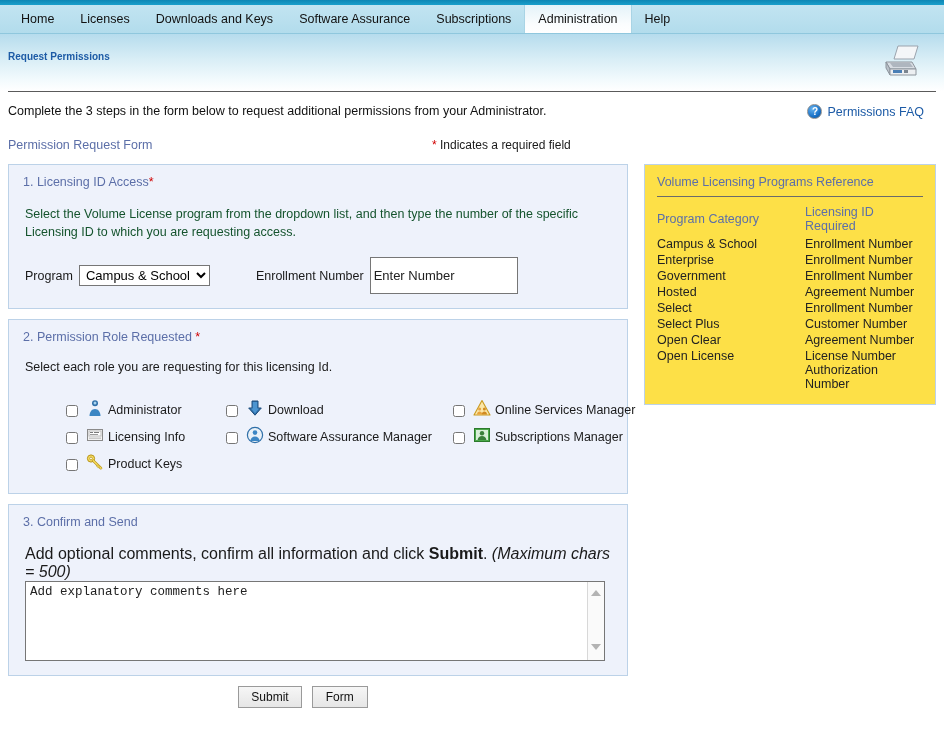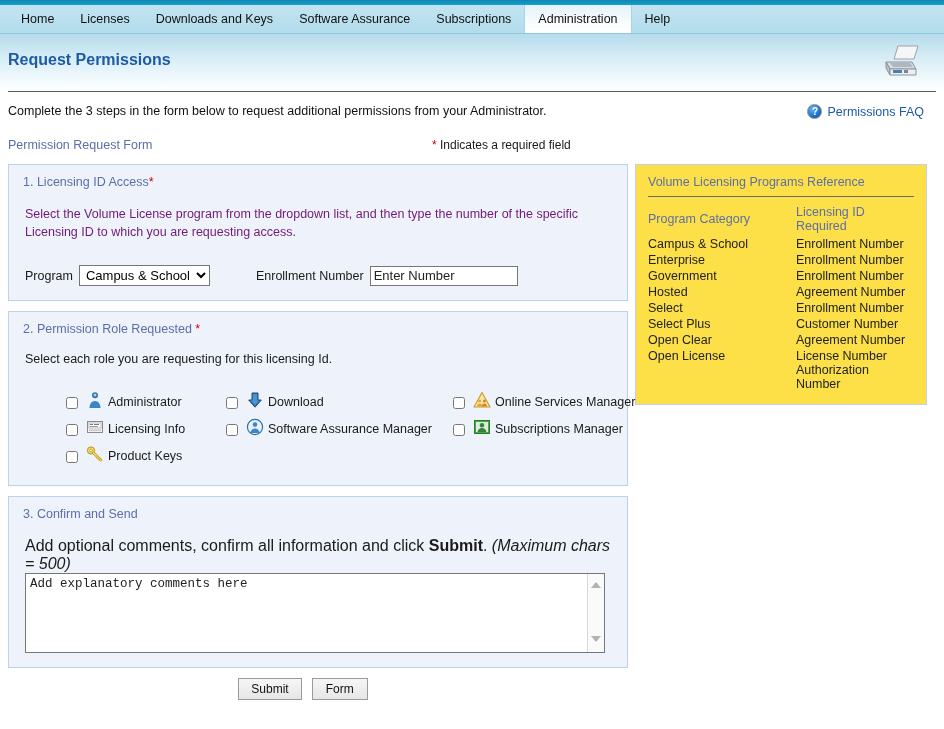--- a/index.html
+++ b/index.html
@@ -49,21 +49,21 @@
   
   .titleband {
     height: 57px;
     background: linear-gradient(to bottom, #b6dced 0%, #d9eef6 45%, #f2fafd 80%, #ffffff 100%);
     position: relative;
   }
   .pagetitle {
     position: absolute;
     left: 8px;
     top: 17px;
-    font-size: 16px;
+    font-size: 10px;
     font-weight: bold;
     color: #1d5ba6;
   }
   .printer-wrap {
     position: absolute;
     right: 20px;
     top: 8px;
     width: 44px;
     height: 40px;
     cursor: pointer;
@@ -124,21 +124,21 @@
     top: 0;
     font-size: 12px;
     color: #1a1a1a;
   }
   .star { color: #d00000; }
 
   
   .cols {
     display: flex;
     padding: 0 8px;
-    gap: 7px;
+    gap: 16px;
     align-items: flex-start;
   }
   .leftcol { width: 620px; flex: none; }
   .rightcol { width: 292px; flex: none; }
 
   .panel {
     background: #eef2fb;
     border: 1px solid #bcd2e8;
     box-sizing: border-box;
     margin-bottom: 10px;
@@ -147,23 +147,23 @@
   .panel-title {
     font-size: 12.5px;
     color: #5c6fa8;
     padding: 10px 0 0 14px;
   }
   .panel-body {
     padding: 16px 16px 14px 16px;
   }
   .desc {
     font-size: 12.5px;
-    color: #701a75;
+    color: #14532d;
     line-height: 1.45;
-    margin-bottom: 24px;
+    margin-bottom: 16px;
   }
 
   
   .program-row {
     display: flex;
     align-items: center;
     font-size: 12.5px;
   }
   .program-row label { margin-right: 6px; }
   select.program-select {
@@ -173,21 +173,21 @@
     border: 1px solid #767676;
     background: #fff;
     height: 21px;
     box-sizing: border-box;
   }
   .enroll-label { margin-left: 46px; margin-right: 6px; }
   input.enroll-input {
     font-family: "Liberation Sans", sans-serif;
     font-size: 13px;
     width: 148px;
-    height: 20px;
+    height: 37px;
     box-sizing: border-box;
     border: 1px solid #767676;
     padding: 1px 3px;
     background: #fff;
     color: #222;
   }
 
   
   .roles-intro {
     font-size: 12.5px;

